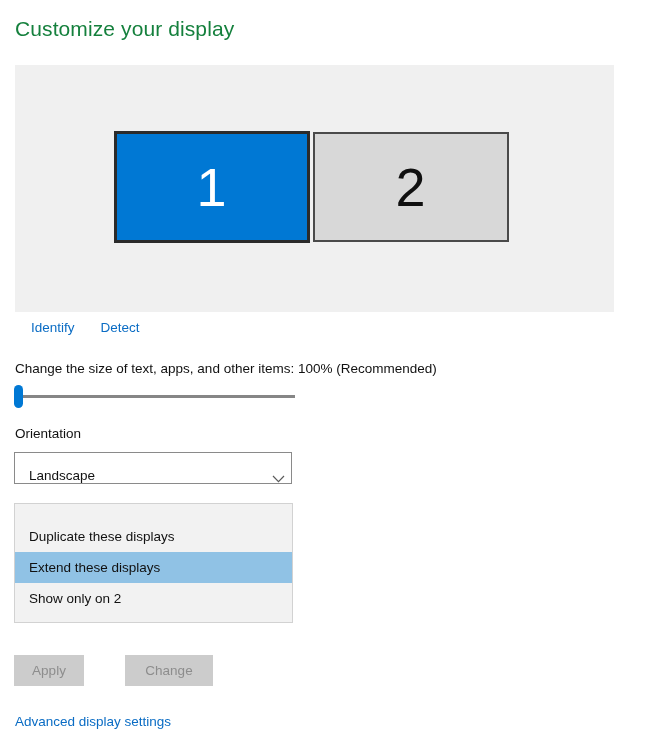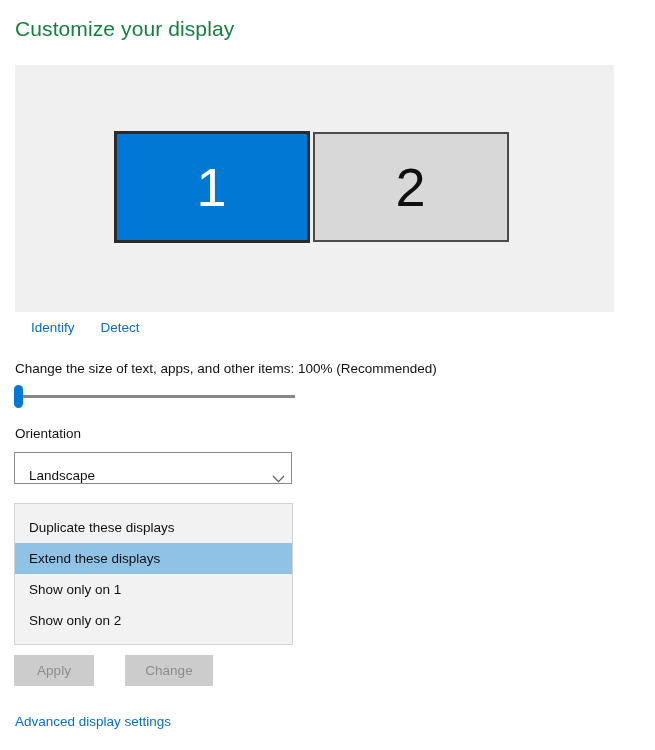--- a/index.html
+++ b/index.html
@@ -158,21 +158,21 @@
 
   
   .dropdown {
     position: absolute;
     left: 14px;
     top: 503px;
     width: 279px;
     box-sizing: border-box;
     background: #f2f2f2;
     border: 1px solid #d2d2d2;
-    padding: 8px 0 8px 0;
+    padding: 17px 0 8px 0;
   }
   .dropdown-item {
     height: 31px;
     line-height: 31px;
     padding-left: 14px;
     font-size: 13.5px;
     color: #111111;
     cursor: pointer;
     white-space: nowrap;
   }
@@ -185,21 +185,21 @@
     position: absolute;
     height: 31px;
     box-sizing: border-box;
     background: #cccccc;
     border: none;
     font-family: "Liberation Sans", sans-serif;
     font-size: 13.5px;
     color: #8d8d8d;
     cursor: default;
   }
-  .btn-apply { left: 14px; top: 655px; width: 80px; }
+  .btn-apply { left: 14px; top: 655px; width: 70px; }
   .btn-cancel { left: 125px; top: 655px; width: 88px; }
 
   .bottom-link {
     position: absolute;
     left: 15px;
     top: 714px;
     font-size: 13.5px;
     color: #0a6cc4;
     text-decoration: none;
     cursor: pointer;
@@ -238,20 +238,19 @@
   <span class="chevron">
     <svg width="13" height="8" viewBox="0 0 13 8" aria-hidden="true">
       <path d="M1 1 L6.5 6.6 L12 1" fill="none" stroke="#5a5a5a" stroke-width="1.2"></path>
     </svg>
   </span>
 </div>
 
 <div class="dropdown">
   <div class="dropdown-item">Duplicate these displays</div>
   <div class="dropdown-item selected">Extend these displays</div>
-  <div class="dropdown-item">Show only on 1</div>
   <div class="dropdown-item">Show only on 2</div>
 </div>
 
 <button class="button btn-apply" disabled="">Apply</button>
 <button class="button btn-cancel" disabled="">Change</button>
 
 <a class="bottom-link">Advanced display settings</a>
 
 </body></html>

